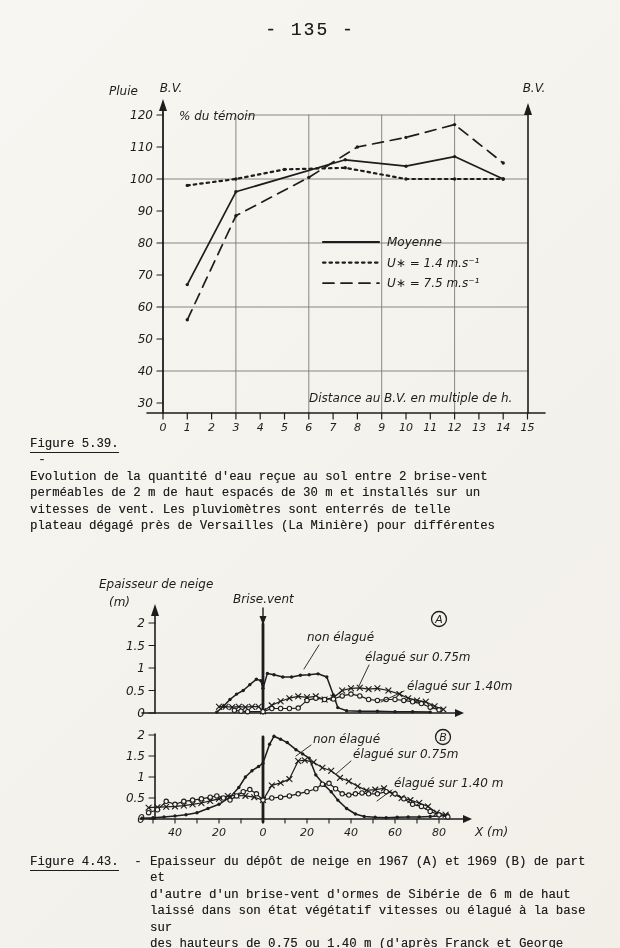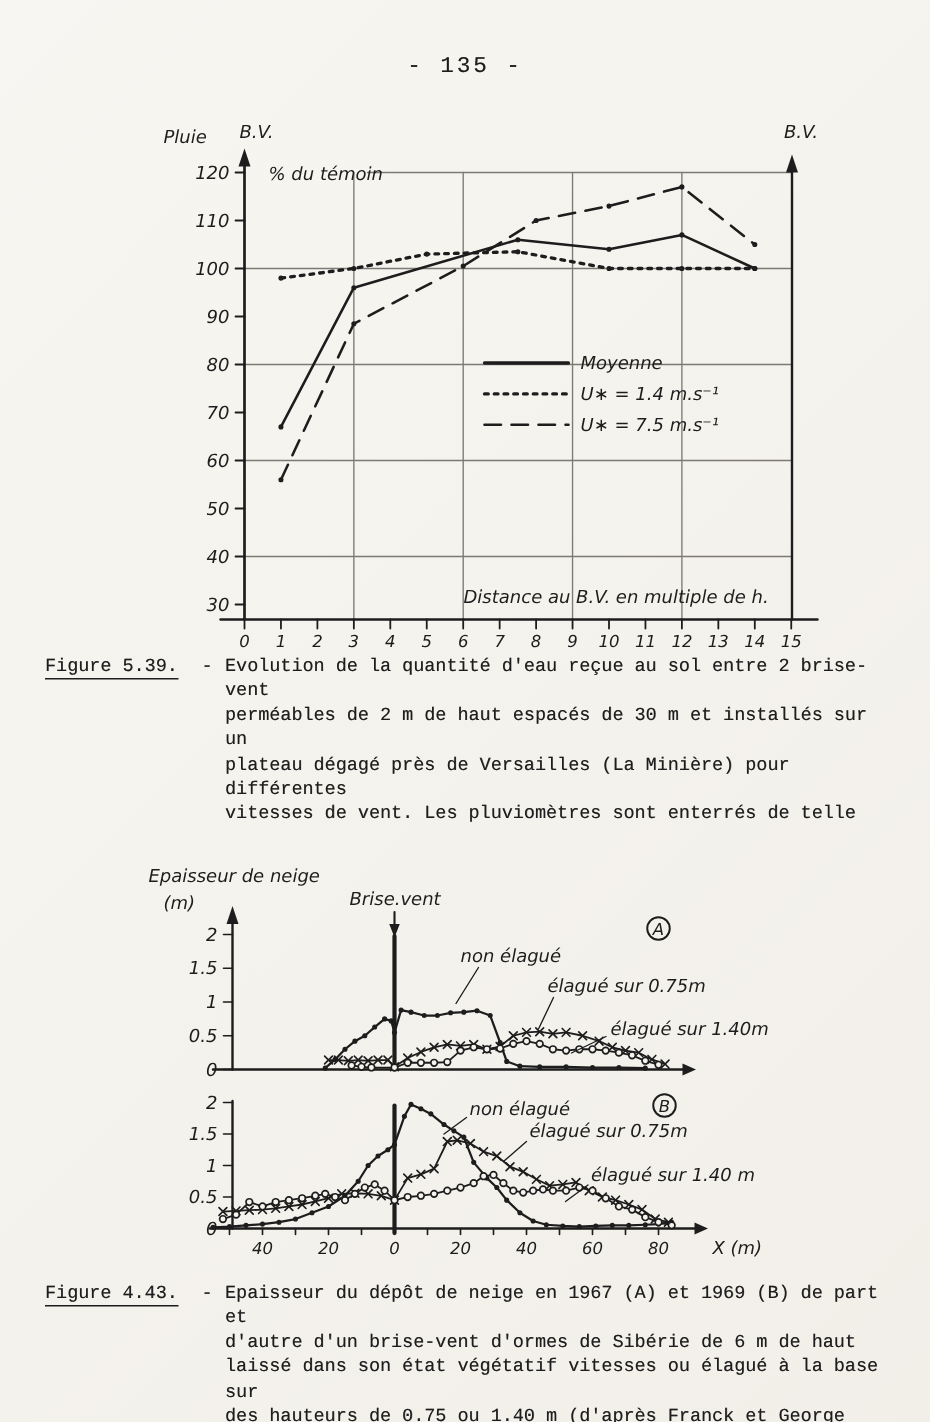--- a/index.html
+++ b/index.html
@@ -1,26 +1,26 @@
 <!DOCTYPE html>
 <html><head>
 <meta charset="utf-8">
 <style>
   html,body{margin:0;padding:0;}
   .page{position:relative;width:620px;height:948px;background:#f6f4ef;
         background:linear-gradient(135deg,#f7f6f2 0%,#f4f2ec 55%,#f1efe8 100%);
         overflow:hidden;font-family:"Liberation Mono",monospace;color:#1d1d1d;}
-  .page-number{position:absolute;top:36px;left:0;right:0;text-align:center;
-        font-size:15px;letter-spacing:2px;text-shadow:0.2px 0.2px 0.3px rgba(25,25,25,.55);}
+  .page-number{position:absolute;top:20px;left:0;right:0;text-align:center;
+        font-size:18px;letter-spacing:2px;text-shadow:0.2px 0.2px 0.3px rgba(25,25,25,.55);}
   svg.chart{position:absolute;}
   #fig539{left:95px;top:75px;}
   #fig540{left:85px;top:572px;}
   .caption{position:absolute;display:flex;font-size:12.3px;line-height:16.4px;
         text-shadow:0.2px 0.2px 0.3px rgba(25,25,25,.5);}
-  #cap539{top:436px;left:30px;width:565px;}
+  #cap539{top:436px;left:30px;width:565px;flex-direction:column;}
   #cap540{top:854px;left:30px;width:575px;}
   .cap-label{white-space:nowrap;width:96px;flex:none;}
   .cap-label .u{border-bottom:1.2px solid #1d1d1d;padding-bottom:1px;}
   .cap-sep{flex:none;width:24px;text-align:center;}
   .cap-text{flex:1;}
   .hand{font:italic 12px "DejaVu Sans",sans-serif;fill:#1d1d1d;}
   .hand-b{font:italic 11px "DejaVu Sans",sans-serif;fill:#1d1d1d;}
 </style>
 </head>
 <body>
@@ -132,22 +132,22 @@
         <text x="292" y="212.2" class="hand">U∗ = 7.5 m.s⁻¹</text>
       </g>
     </svg>
 
   <div class="caption" id="cap539">
     <div class="cap-label"><span class="u">Figure 5.39.</span></div>
     <div class="cap-sep">-</div>
     <div class="cap-text" id="cap539text">
         <div>Evolution de la quantité d'eau reçue au sol entre 2 brise-vent</div>
         <div>perméables de 2 m de haut espacés de 30 m et installés sur un</div>
+        <div>vitesses de vent.  Les pluviomètres sont enterrés de telle</div>
         <div>plateau dégagé près de Versailles (La Minière) pour différentes</div>
-        <div>vitesses de vent.  Les pluviomètres sont enterrés de telle</div>
       </div>
   </div>
 
   <svg id="fig540" class="chart" width="455" height="278" viewBox="0 0 455 278">
       <g>
         <text x="14" y="16" class="hand">Epaisseur de neige</text>
         <text x="24" y="34" class="hand">(m)</text>
         <text x="148" y="31" class="hand">Brise.vent</text>
         <line x1="178" y1="36" x2="178" y2="46" stroke="#1d1d1d" stroke-width="1.4" stroke-linecap="round"></line>
         <polygon points="174.5,44 178,53 181.5,44" fill="#1d1d1d"></polygon>

